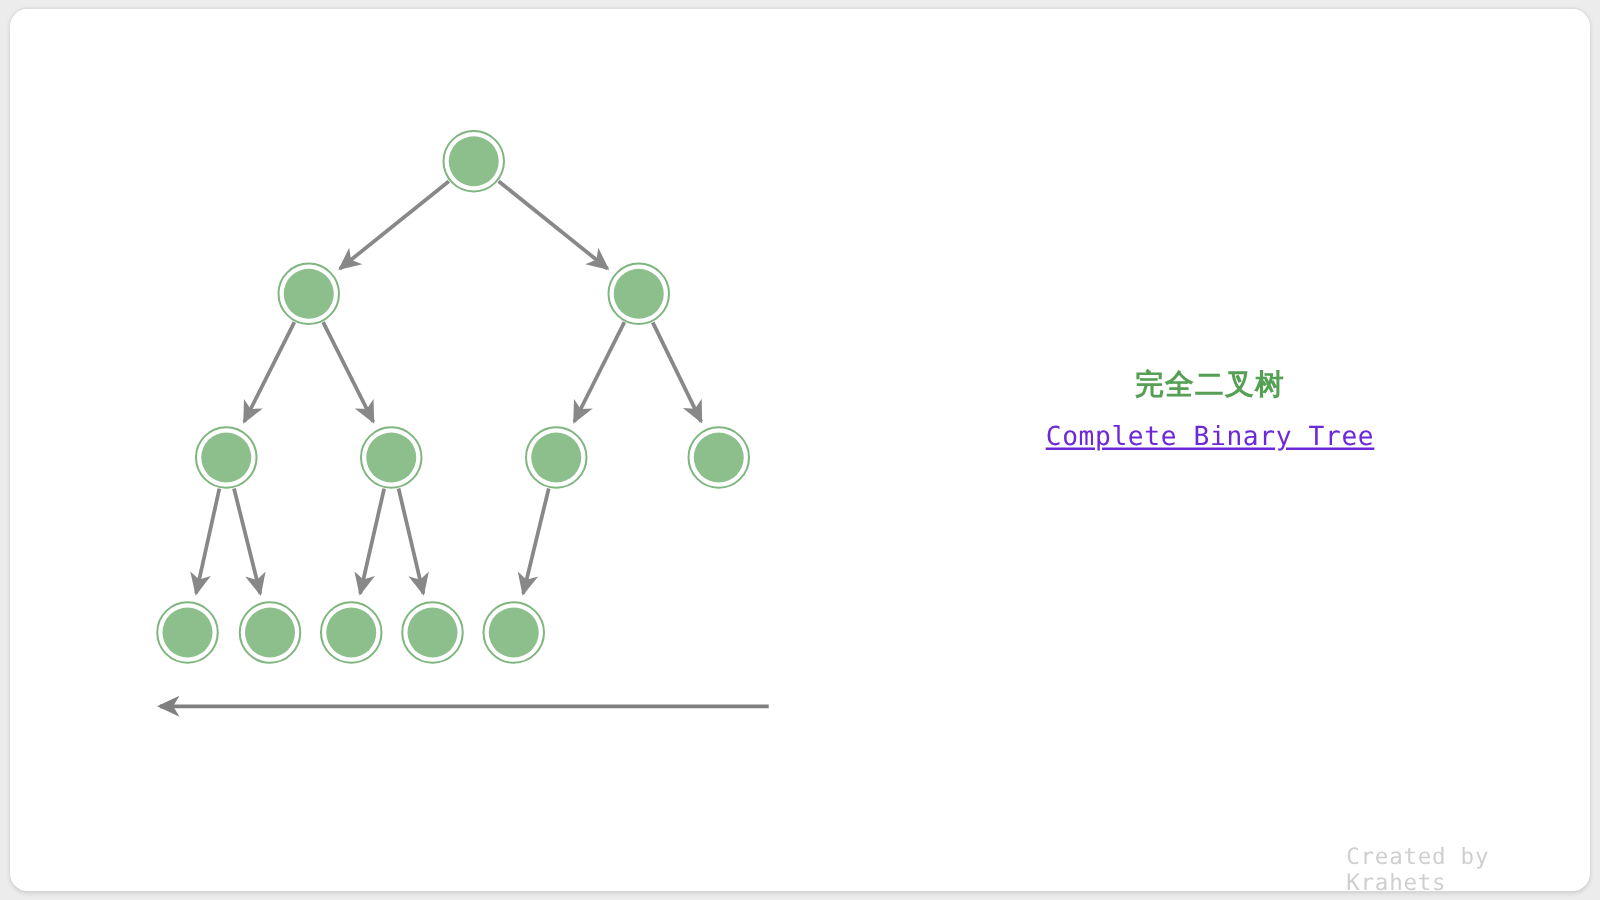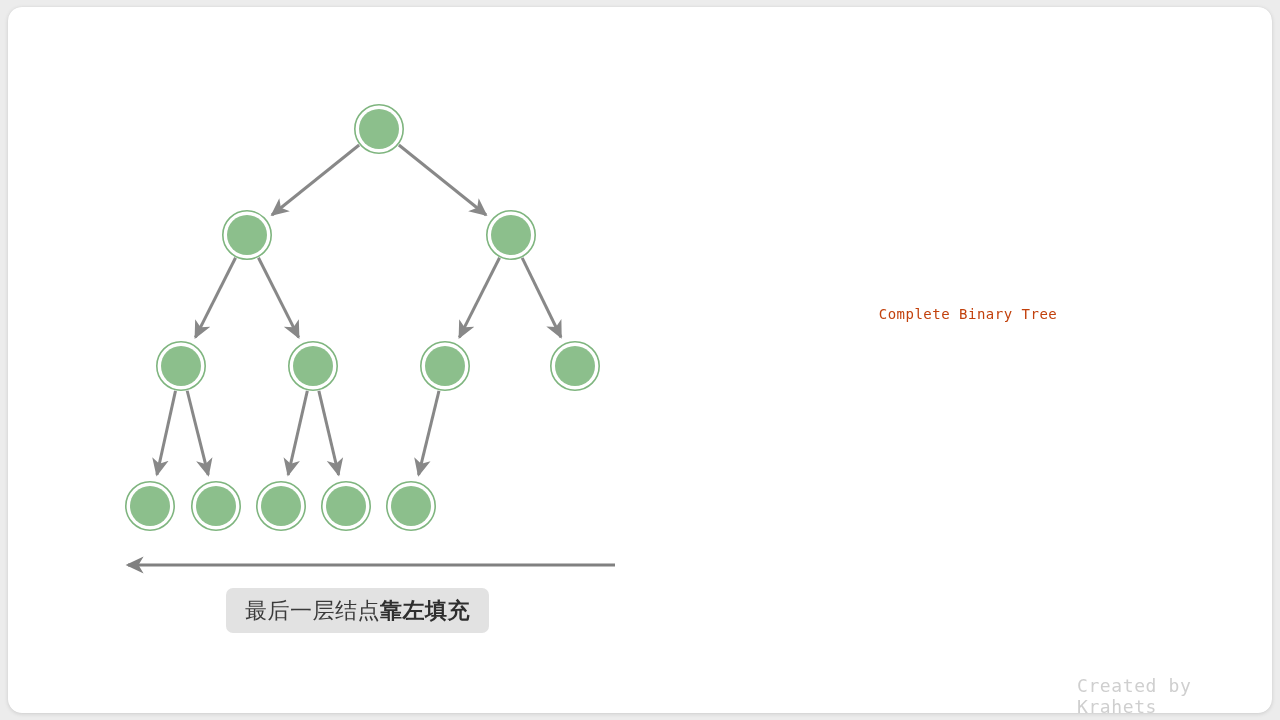--- a/index.html
+++ b/index.html
@@ -45,23 +45,24 @@
     font-family: "Liberation Sans", sans-serif;
     font-size: 23px;
     font-weight: bold;
     color: #55a055;
     letter-spacing: 1px;
     line-height: 1.35;
   }
   .caption-sub {
     margin-top: 14px;
     font-family: "DejaVu Sans Mono", "Liberation Mono", monospace;
-    font-size: 14px;
-    color: #c2410c;
+    font-size: 21px;
+    color: #6d28d9;
     letter-spacing: 0.5px;
+    text-decoration: underline;
   }
   #note-pill {
     position: absolute;
     left: 226px;
     top: 588px;
     height: 45px;
     display: flex;
     align-items: center;
     padding: 0 19px;
     background: #e2e2e2;
@@ -164,22 +165,20 @@
           <circle cx="411" cy="506" r="24.2" fill="none" stroke="#7fb57f" stroke-width="1.6"></circle>
           <circle cx="411" cy="506" r="20" fill="#8cbf8c"></circle>
         </g>
       </g>
     <g id="direction-layer">
       <line id="dir-line" stroke="#808080" stroke-width="3" marker-end="url(#arrowhead-flat)" x1="615" y1="565" x2="128" y2="565"></line>
     </g>
   </svg>
 
   <div class="caption-block">
+    <div class="caption-title">完全二叉树</div>
     <div class="caption-sub">Complete Binary Tree</div>
   </div>
 
-  <div id="note-pill">
-    <div class="note-text"><span>最后一层结点</span><span class="strong">靠左填充</span></div>
-  </div>
 
   <div id="credit">Created by Krahets</div>
 
 </div>
 
 </body></html>

